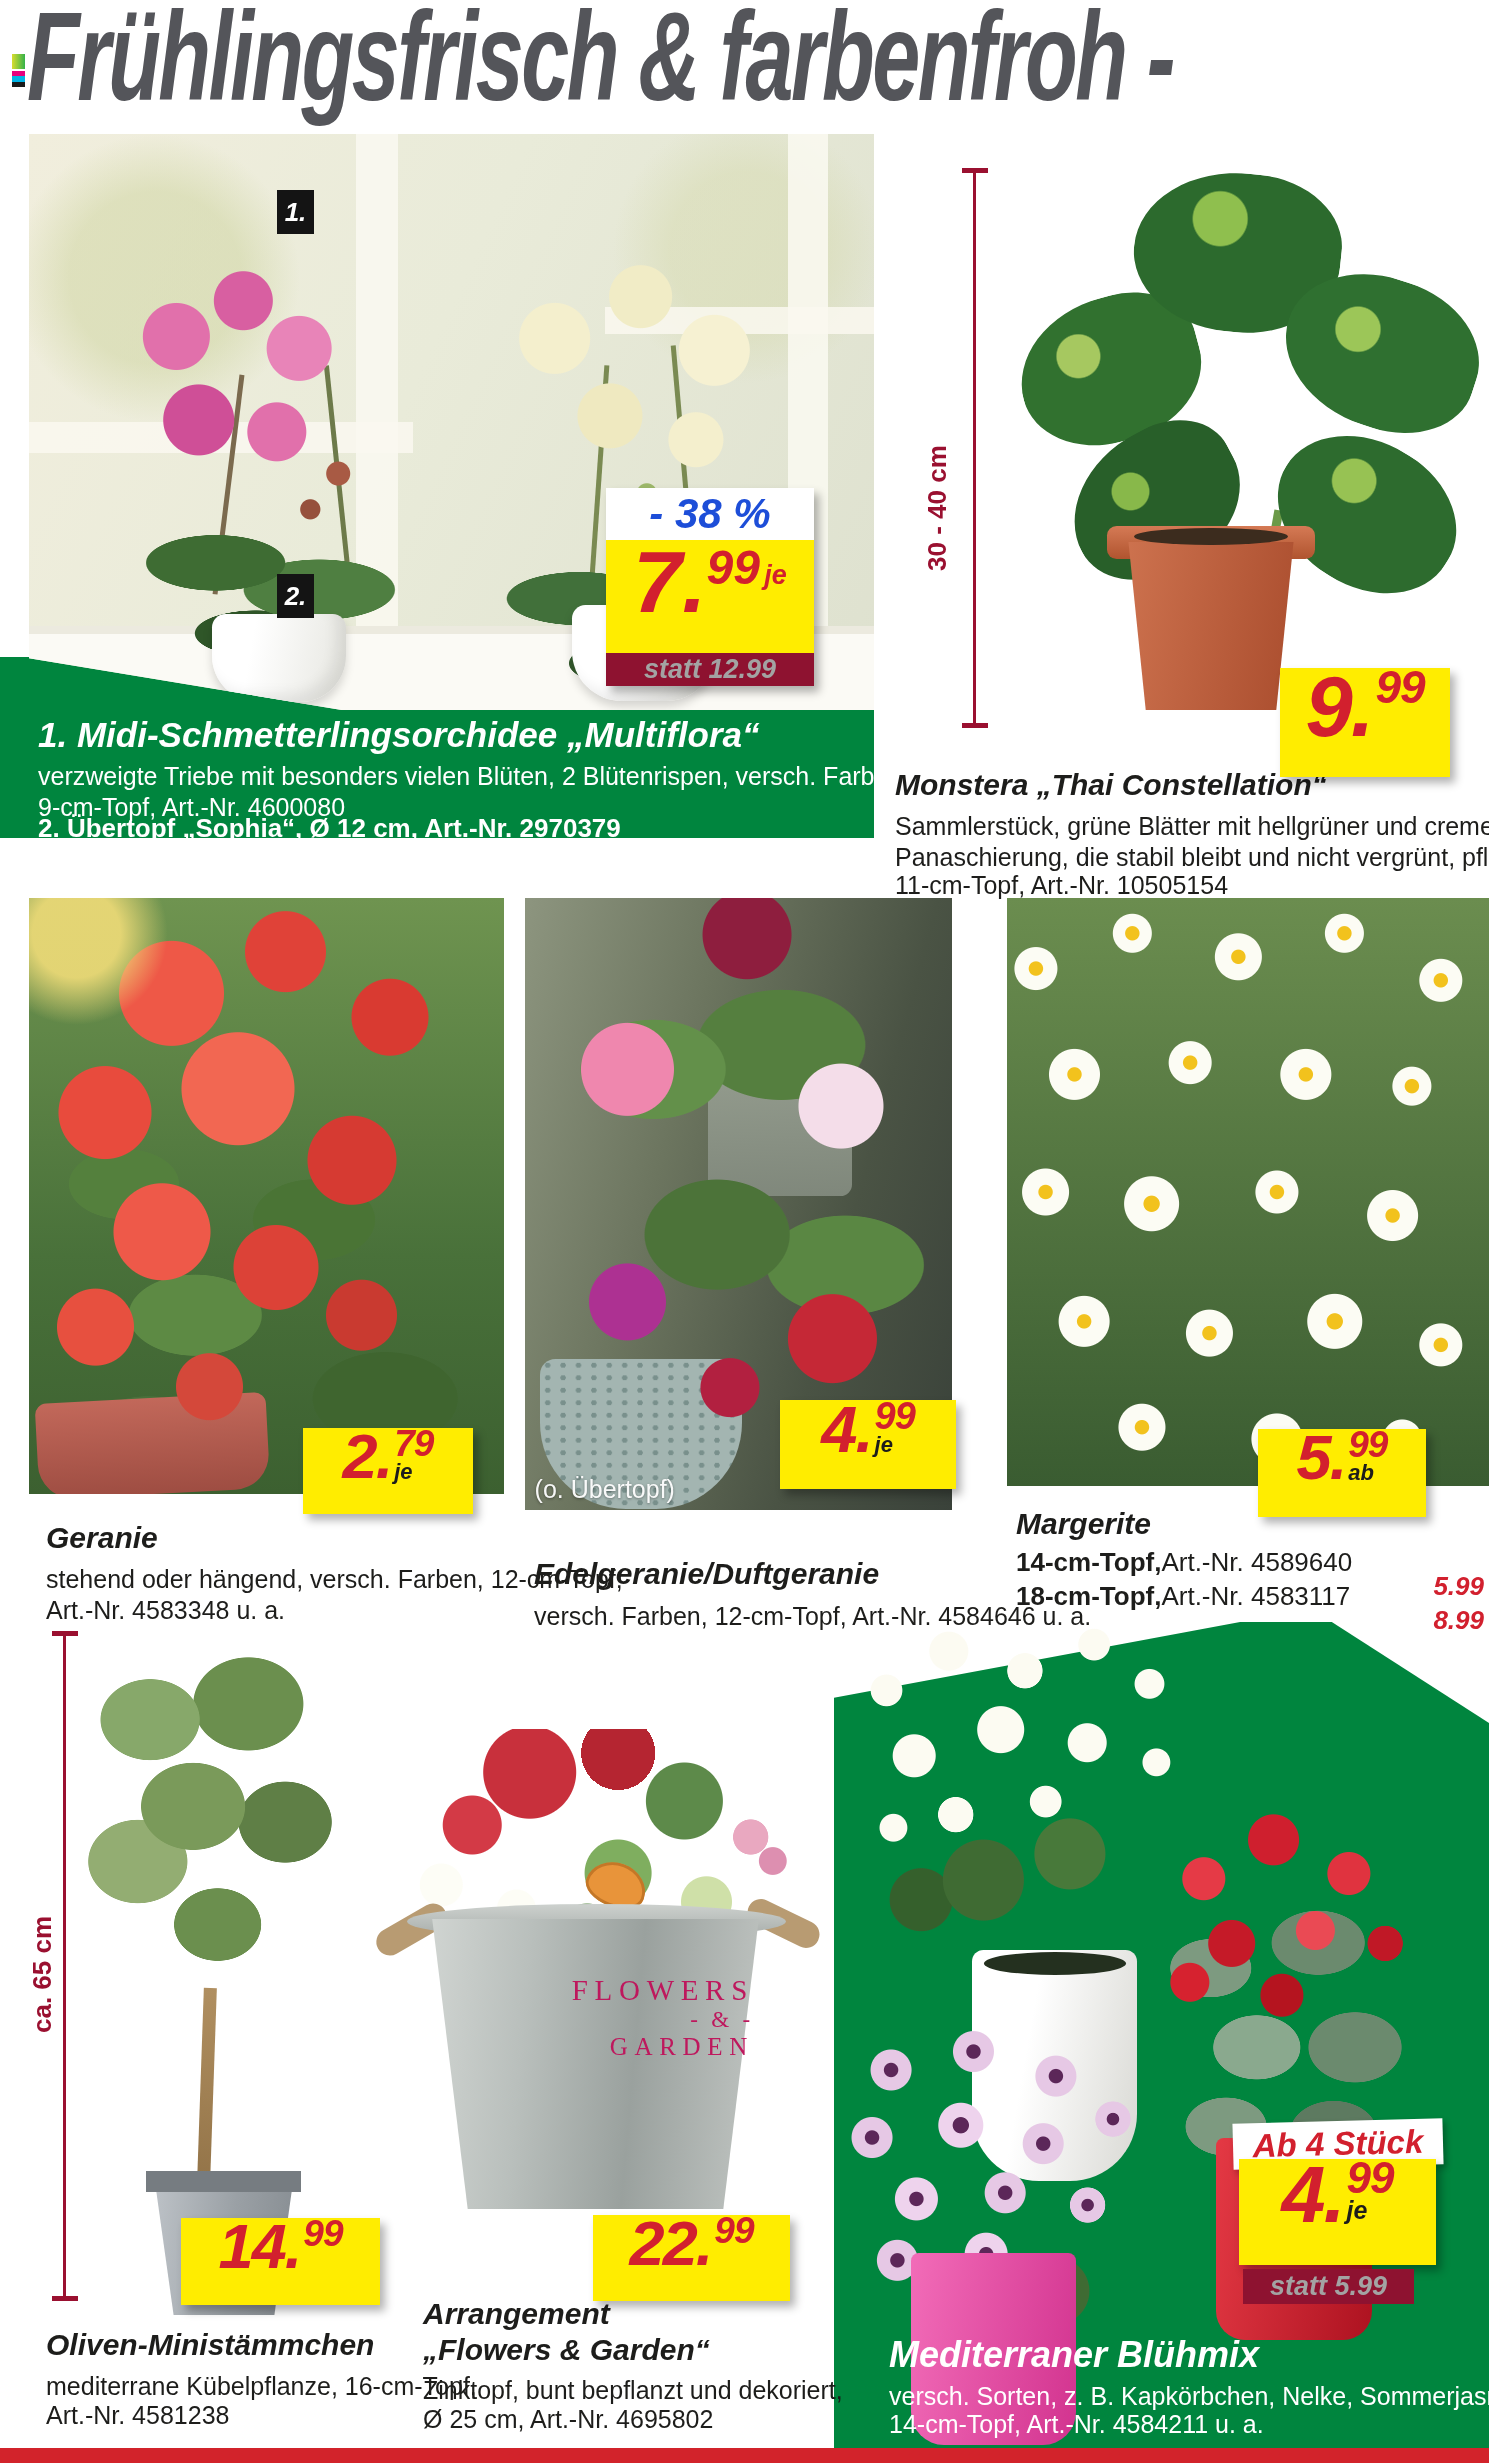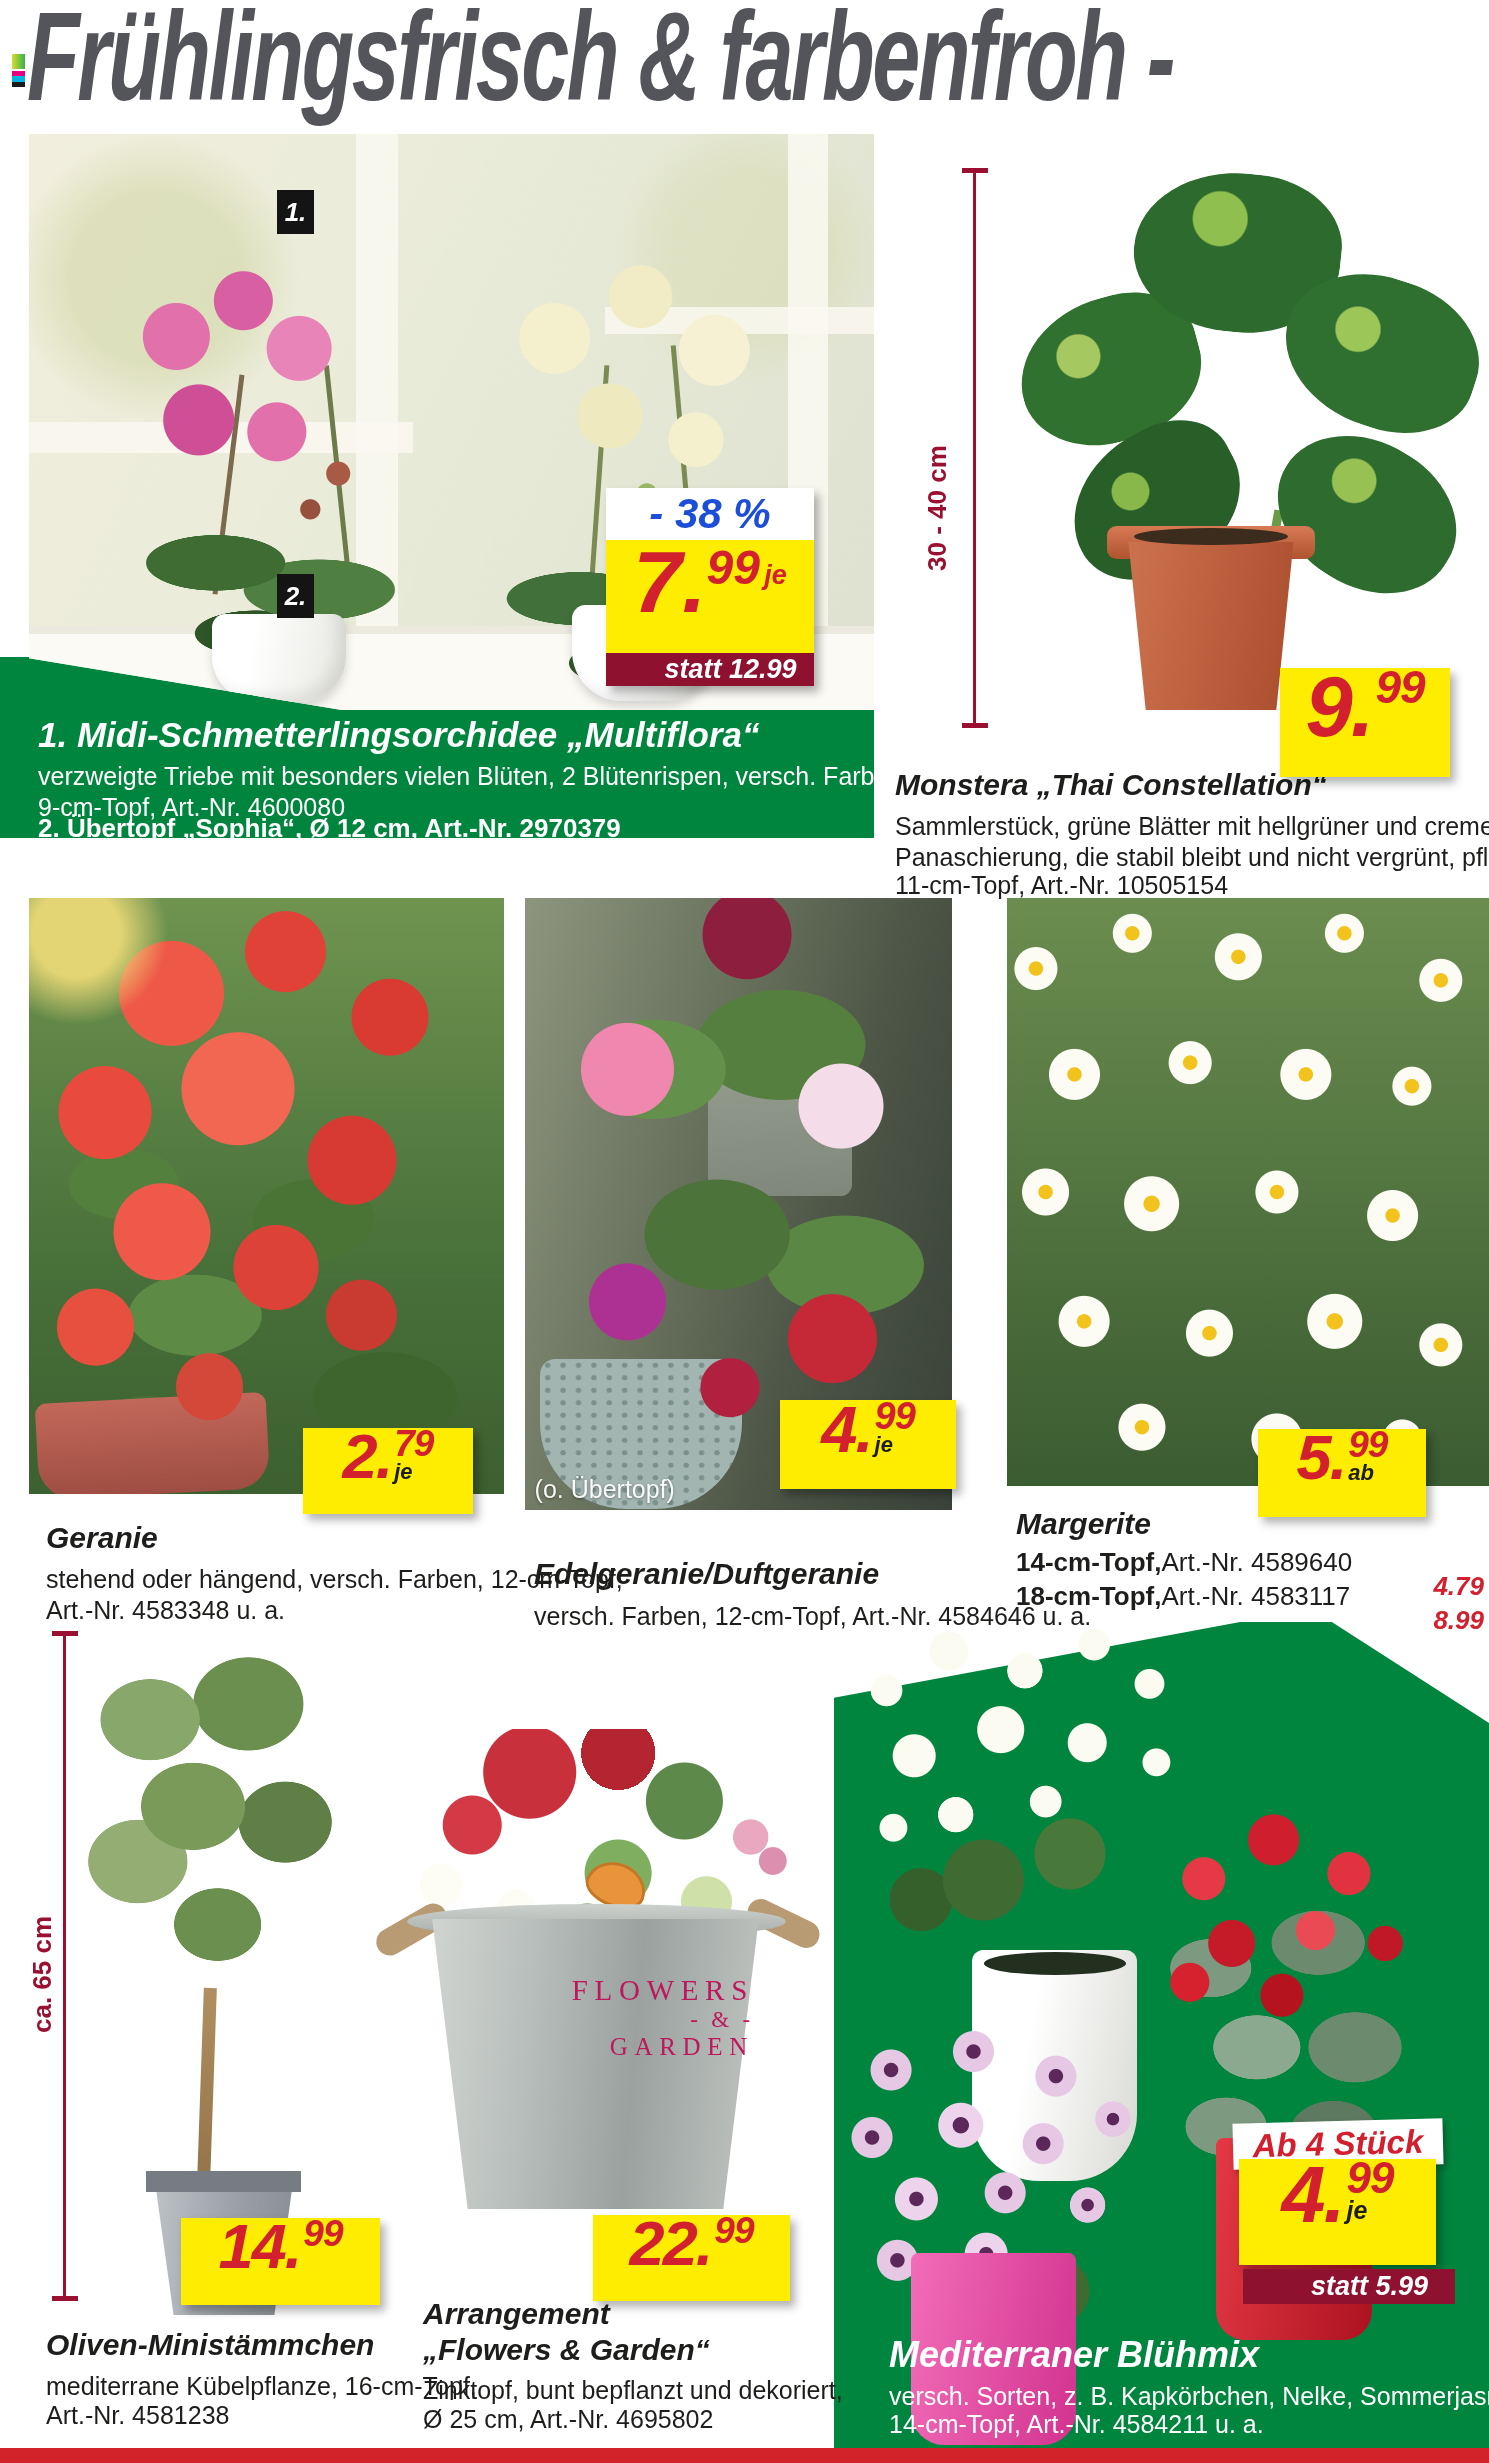--- a/index.html
+++ b/index.html
@@ -28,21 +28,21 @@
     font-weight:bold;font-style:italic;z-index:5;
     display:flex;align-items:flex-start;justify-content:center;
     box-shadow:4.8px 5.8px 8.6px rgba(0,0,0,.30);
   }
   .badge .num{line-height:.92;letter-spacing:-1.9px;}
   .badge .col{display:flex;flex-direction:column;align-items:flex-start;margin-left:2.9px;}
   .badge .sup{line-height:.85;letter-spacing:-1px;}
   .badge .unit{color:#1d1d1b;line-height:1;margin-top:1.9px;}
   .badge-stack{position:absolute;z-index:5;box-shadow:4.8px 5.8px 8.6px rgba(0,0,0,.30);}
   .disc{background:#ffffff;color:#1d4ed8;display:flex;align-items:center;justify-content:center;font-weight:bold;font-style:italic;}
-  .wasbar{background:#8e1230;color:#ffffff;display:flex;align-items:center;justify-content:center;font-weight:bold;font-style:italic;padding-left:41px;}
+  .wasbar{background:#8e1230;color:#a3a3a3;display:flex;align-items:center;justify-content:center;font-weight:bold;font-style:italic;}
   .yellowsec{background:#ffed00;display:flex;align-items:flex-start;justify-content:center;color:#d2202e;font-weight:bold;font-style:italic;}
   .qtycard{
     position:absolute;background:#ffffff;color:#d2202e;z-index:5;
     display:flex;align-items:center;justify-content:center;
     font-weight:bold;font-style:italic;transform:rotate(-1.5deg);
     box-shadow:2.9px 3.8px 6.7px rgba(0,0,0,.3);
   }
   
   .marker{
     position:absolute;width:37px;height:44px;background:#141414;color:#fff;z-index:6;
@@ -271,21 +271,21 @@
   <span class="num" style="font-size:63px;">5.</span>
   <span class="col">
     <span class="sup" style="font-size:37px;">99</span>
     <span class="unit" style="font-size:22px;">ab</span>
   </span>
 </div>
 <div class="ptitle" style="left:1016px;top:1508px;">Margerite</div>
 <div class="rowline" style="left:1016px;top:1547px;width:468px;">
   <span class="b">14-cm-Topf,</span>
     <span> Art.-Nr. 4589640</span>
-  <span class="price">4.79</span>
+  <span class="price">5.99</span>
 </div>
 <div class="rowline" style="left:1016px;top:1581px;width:468px;">
   <span class="b">18-cm-Topf,</span>
     <span> Art.-Nr. 4583117</span>
   <span class="price">8.99</span>
 </div>
 
 <div class="mline" style="left:63px;top:1635px;height:665px;"></div>
 <div class="mcap" style="left:52px;top:1631px;width:26px;"></div>
 <div class="mcap" style="left:52px;top:2296px;width:26px;"></div>

